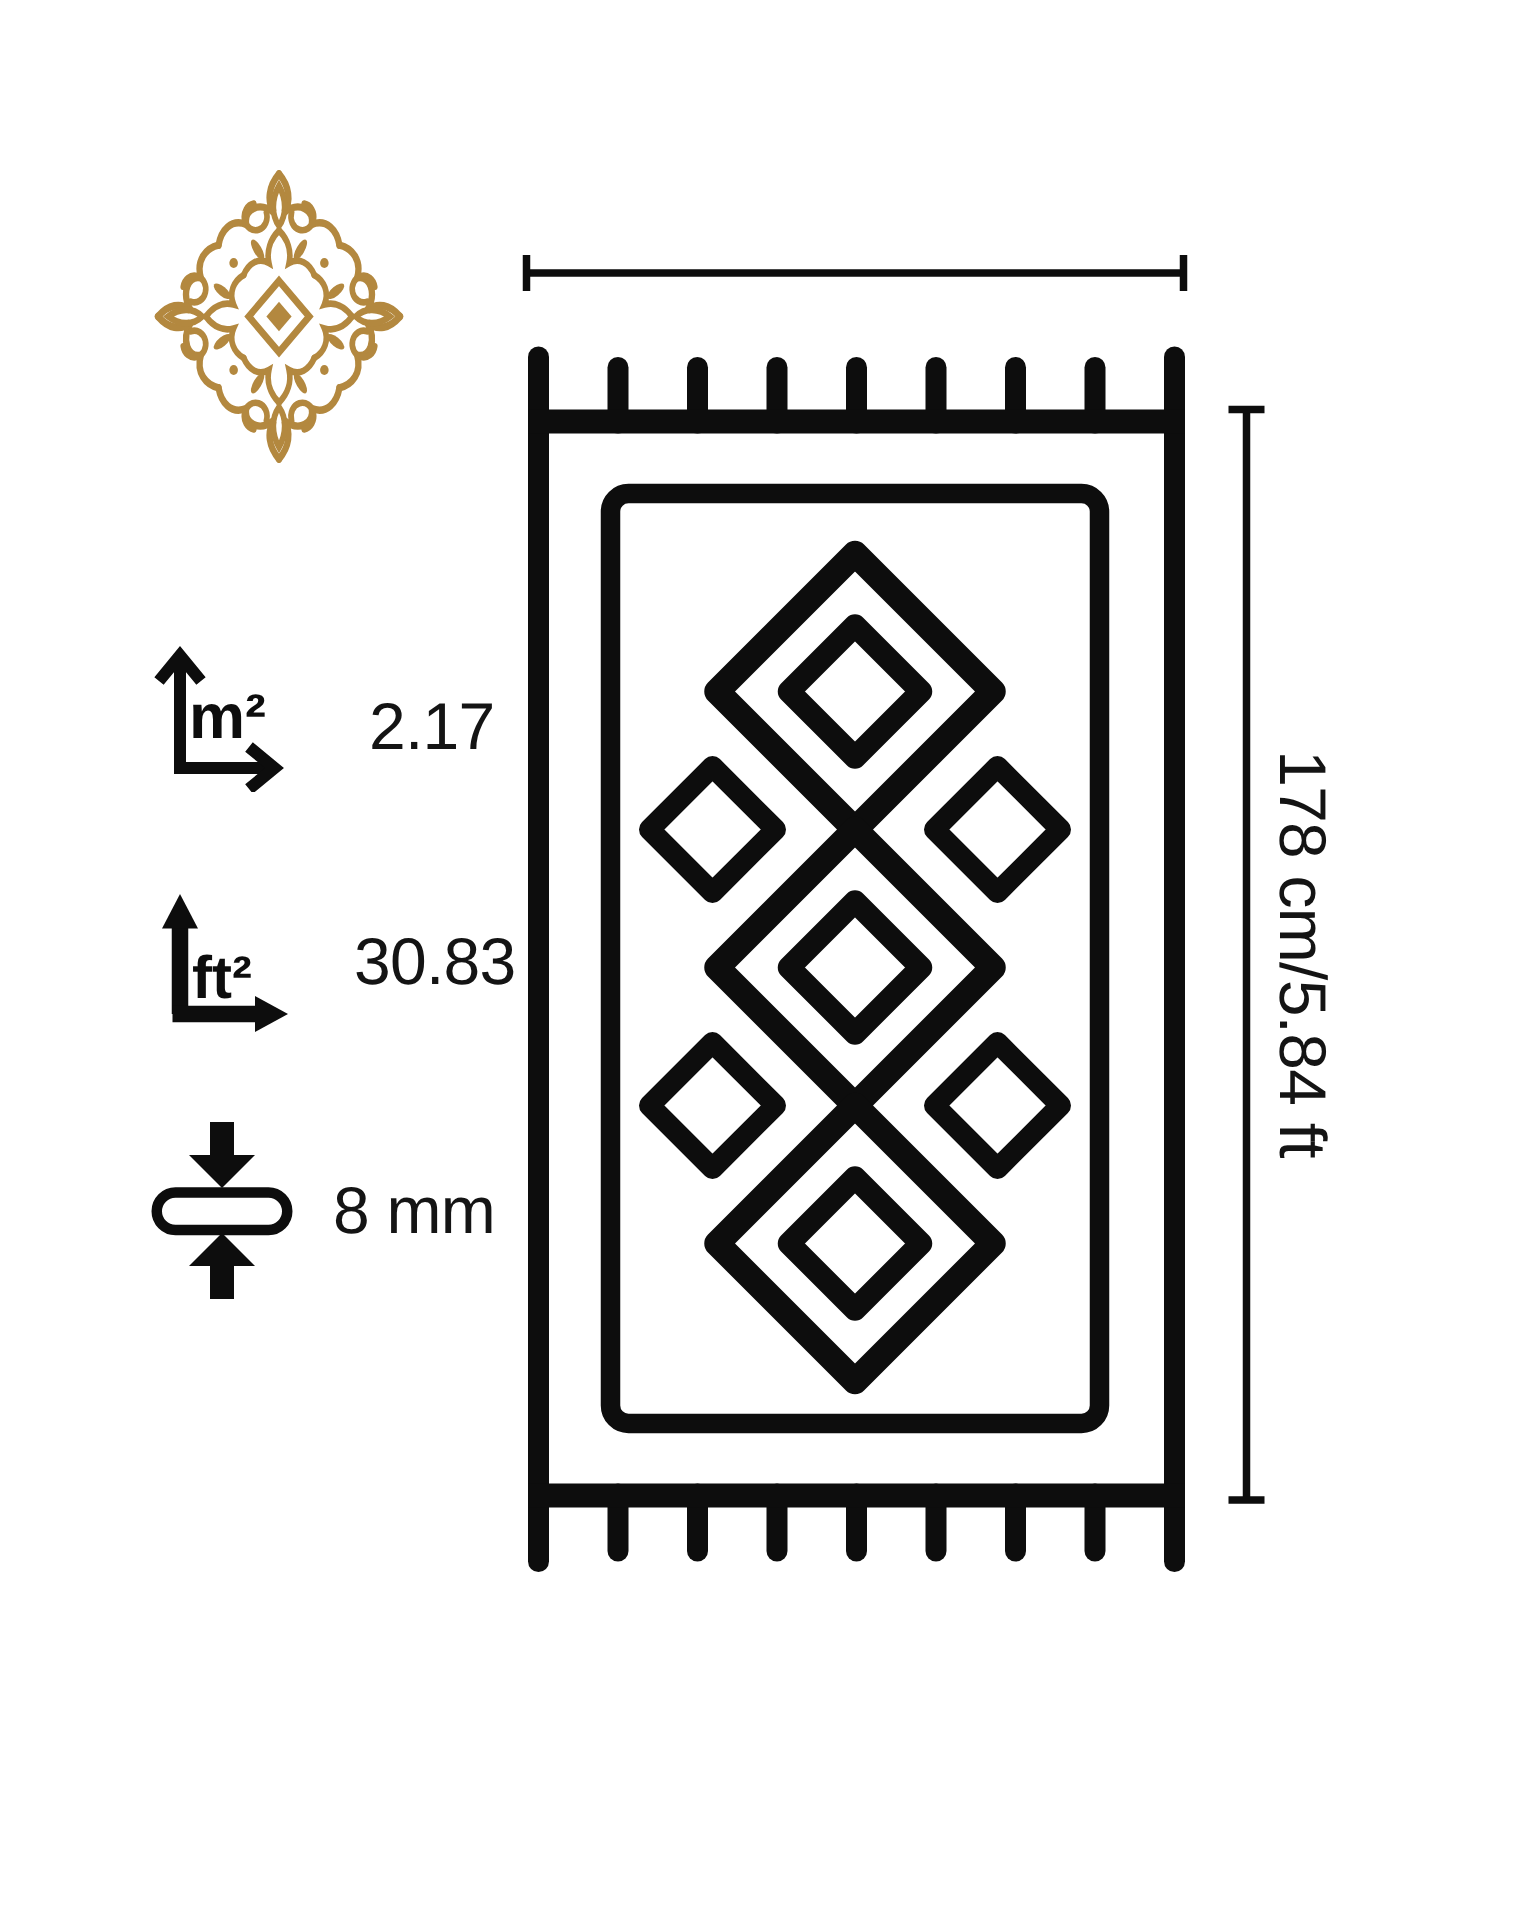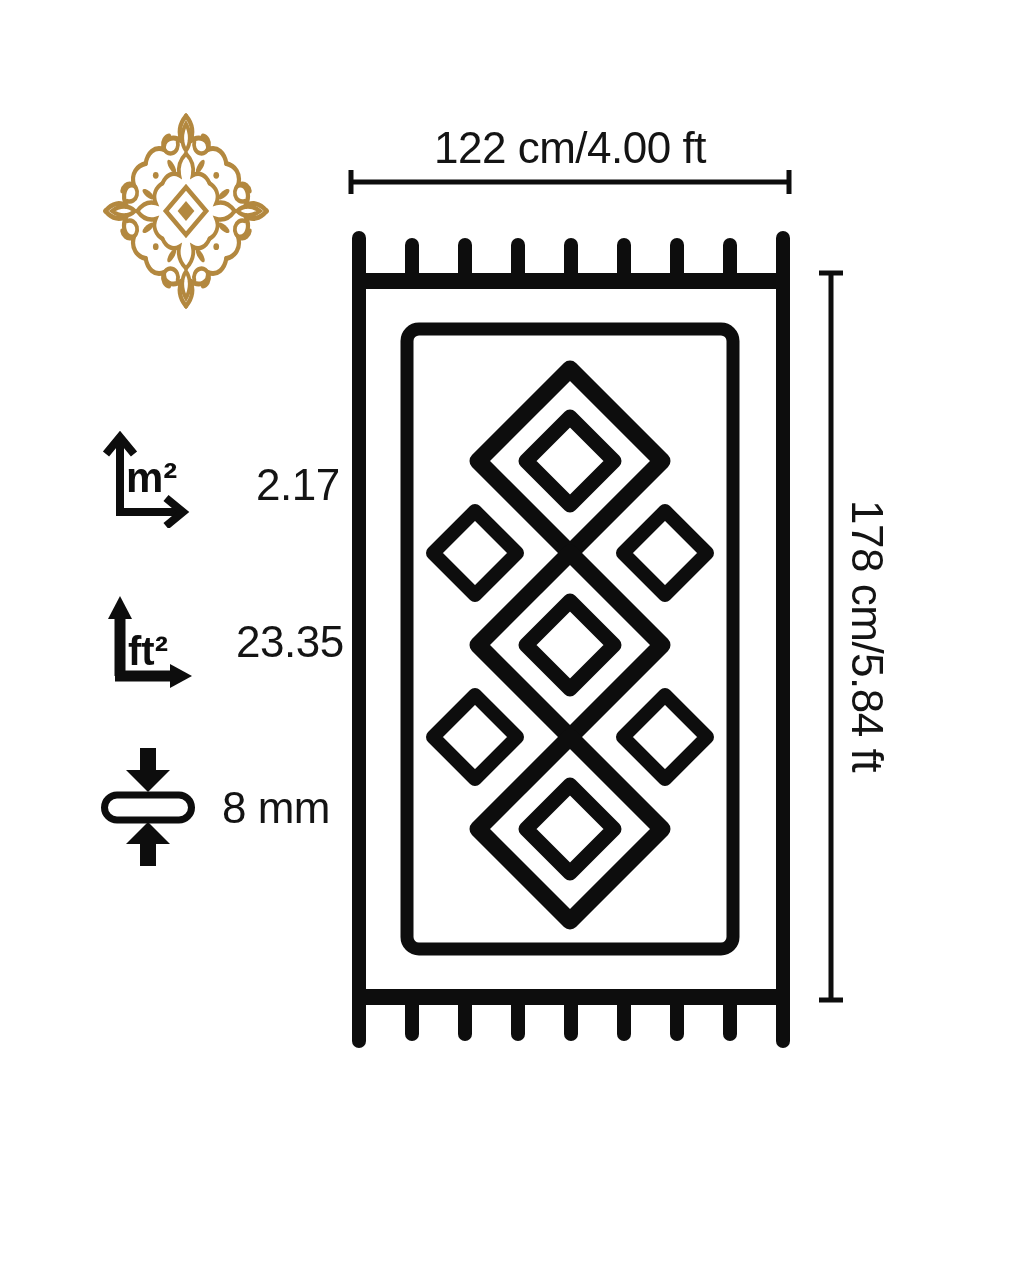--- a/index.html
+++ b/index.html
@@ -133,46 +133,45 @@
         <g stroke-width="14">
           <path d="M475,511 L517,553 L475,595 L433,553 Z"></path>
           <path d="M665,511 L707,553 L665,595 L623,553 Z"></path>
           <path d="M475,695 L517,737 L475,779 L433,737 Z"></path>
           <path d="M665,695 L707,737 L665,779 L623,737 Z"></path>
         </g>
       </g>
     </g>
   </svg>
 
-  <div class="abs dim-label dim-top-label">122 cm/4.00 ft</div>
   <div class="abs dim-label dim-right-label">178 cm/5.84 ft</div>
 
   <svg class="abs spec-icon" style="left:96px;top:428px" width="115" height="100" viewBox="0 0 115 100">
     <g stroke="currentColor" fill="none" stroke-width="8">
       <path d="M10,26 L24,9 L38,26"></path>
       <line x1="24" y1="14" x2="24" y2="84"></line>
       <line x1="20" y1="84" x2="84" y2="84"></line>
       <path d="M70,70 L87,84 L70,98"></path>
     </g>
     <text class="unit-text" x="30" y="64" font-size="42" fill="currentColor">m²</text>
   </svg>
-  <div class="abs spec-value" style="left:256px;top:463px">2.17</div>
+  <div class="abs spec-value" style="left:246px;top:463px">2.17</div>
 
   <svg class="abs spec-icon" style="left:96px;top:592px" width="115" height="100" viewBox="0 0 115 100">
     <g stroke="currentColor" fill="none" stroke-width="11">
       <line x1="24" y1="24" x2="24" y2="84"></line>
       <line x1="19" y1="84" x2="78" y2="84"></line>
     </g>
     <g fill="currentColor" stroke="none">
       <path d="M24,4 L12,27 L36,27 Z"></path>
       <path d="M96,84 L74,72 L74,96 Z"></path>
     </g>
     <text class="unit-text" x="32" y="73" font-size="40" fill="currentColor">ft²</text>
   </svg>
-  <div class="abs spec-value" style="left:236px;top:620px">23.35</div>
+  <div class="abs spec-value" style="left:236px;top:620px">30.83</div>
 
   <svg class="abs spec-icon" style="left:98px;top:746px" width="100" height="122" viewBox="0 0 100 122">
     <g fill="currentColor" stroke="none">
       <path d="M42,2 L58,2 L58,24 L72,24 L50,46 L28,24 L42,24 Z"></path>
       <path d="M42,120 L58,120 L58,98 L72,98 L50,76 L28,98 L42,98 Z"></path>
     </g>
     <rect x="6.5" y="49" width="87" height="25" rx="12.5" stroke="currentColor" fill="none" stroke-width="7"></rect>
   </svg>
   <div class="abs spec-value" style="left:222px;top:786px">8 mm</div>
 

